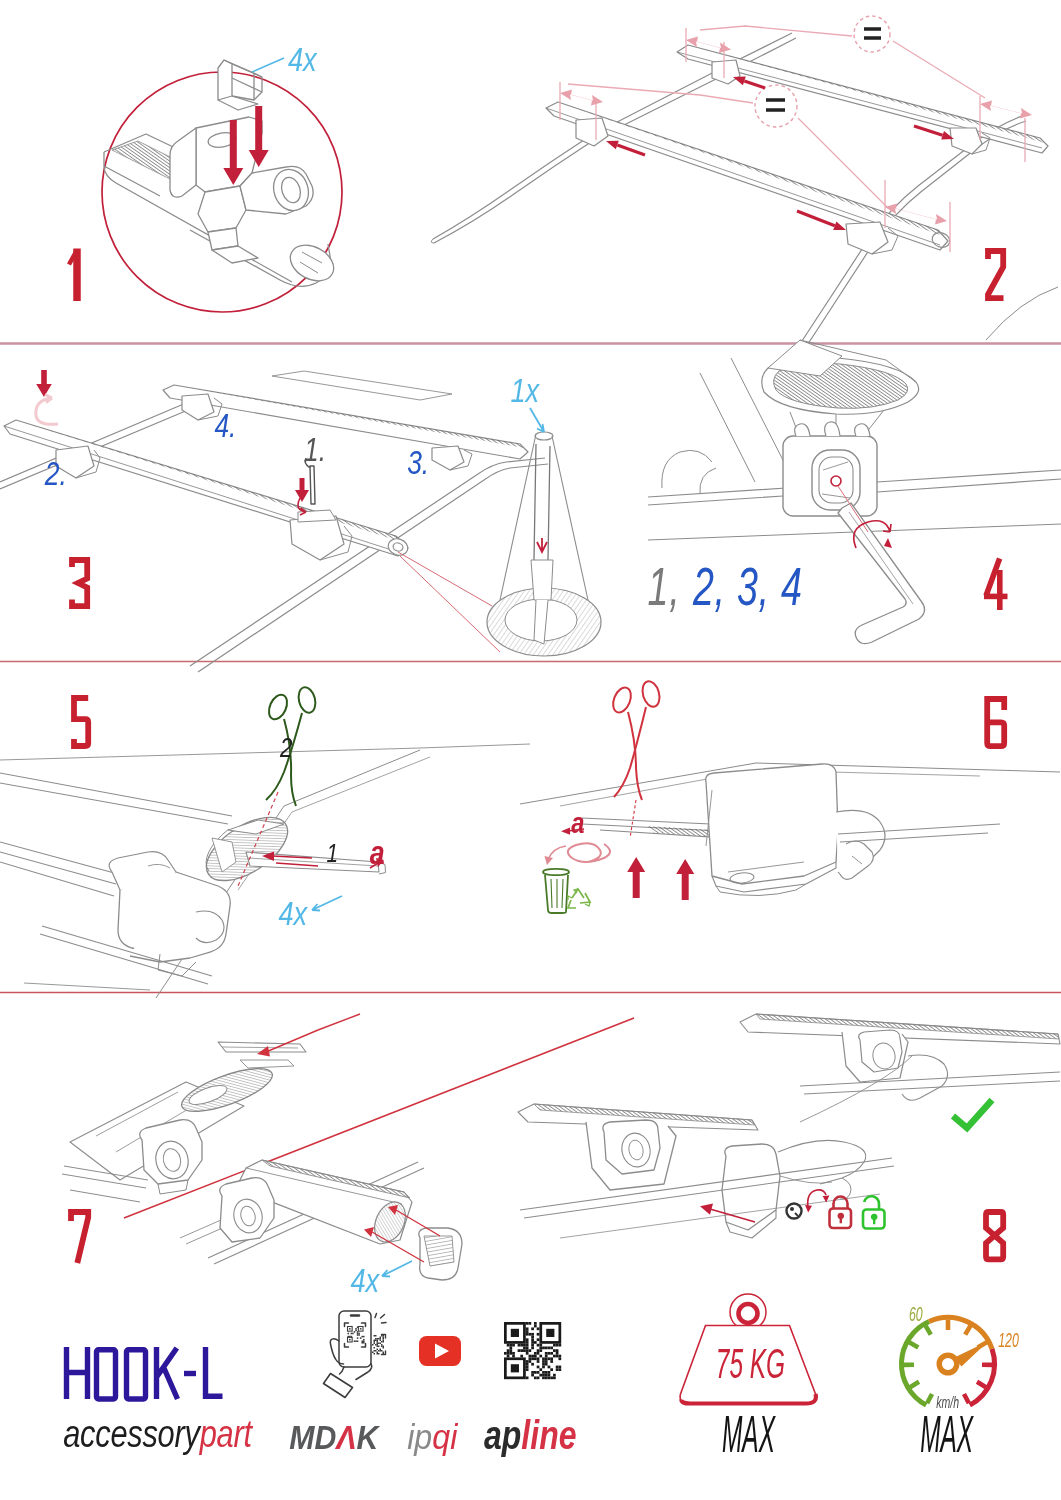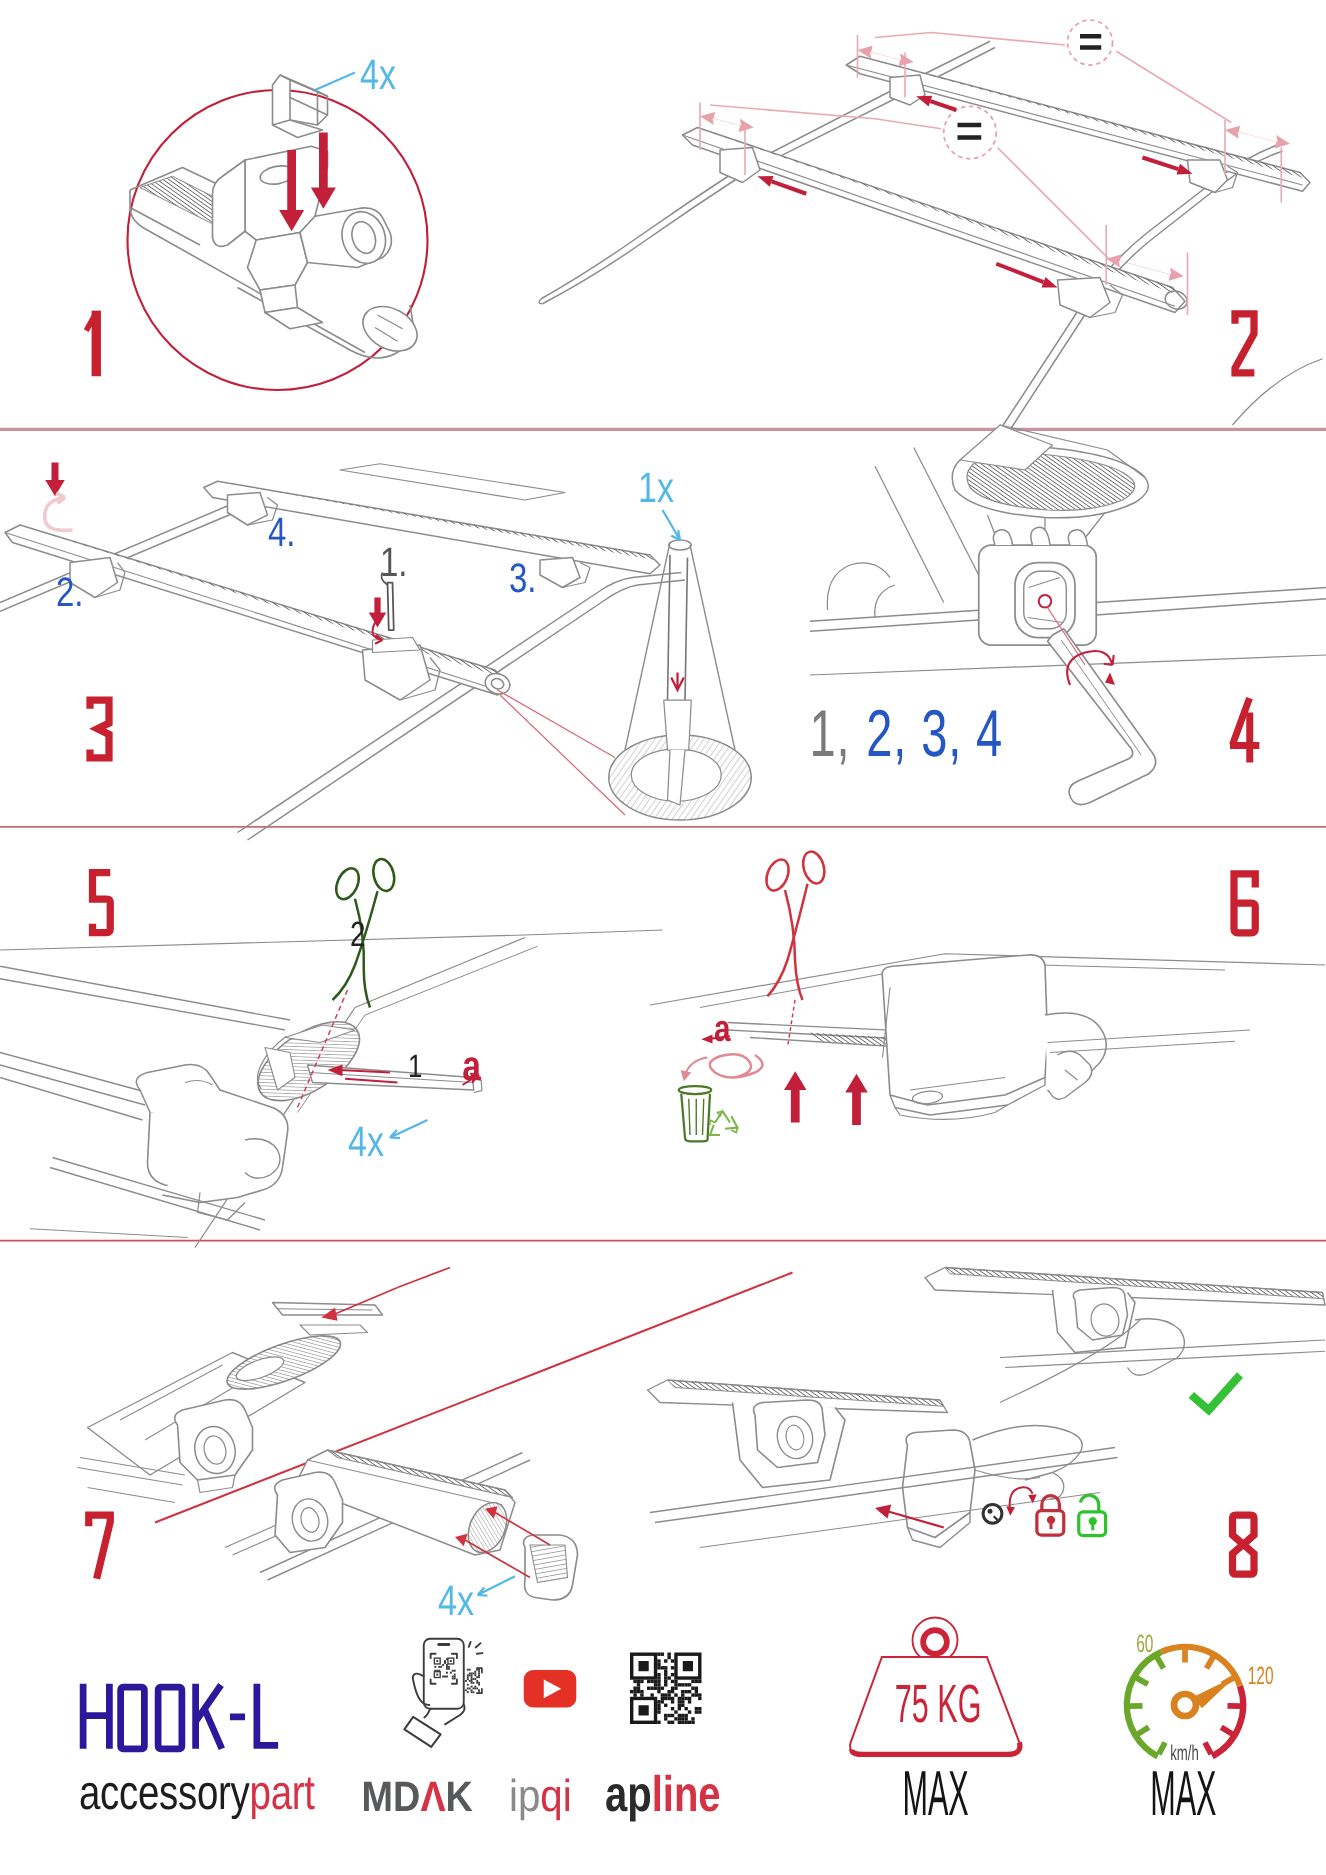--- a/index.html
+++ b/index.html
@@ -1,17 +1,17 @@
 <!DOCTYPE html>
 <html><head>
 <meta charset="utf-8">
 <style>
 html,body{margin:0;padding:0;background:#fff;}
 *{font-family:"Liberation Sans", sans-serif;}
-#page{width:1061px;height:1500px;position:relative;overflow:hidden;background:#0369a1;}
+#page{width:1061px;height:1500px;position:relative;overflow:hidden;background:#0369a1;font-style:italic;}
 </style>
 </head>
 <body>
 <div id="page">
 <svg width="1061" height="1500" viewBox="0 0 1061 1500">
 <defs>
 <pattern id="hA" patternUnits="userSpaceOnUse" width="4" height="4" patternTransform="rotate(35)">
           <path d="M0 0V4" stroke="#777" stroke-width="1.1"></path>
         </pattern>
 <pattern id="hB" patternUnits="userSpaceOnUse" width="2.7" height="2.7" patternTransform="rotate(-55)">

